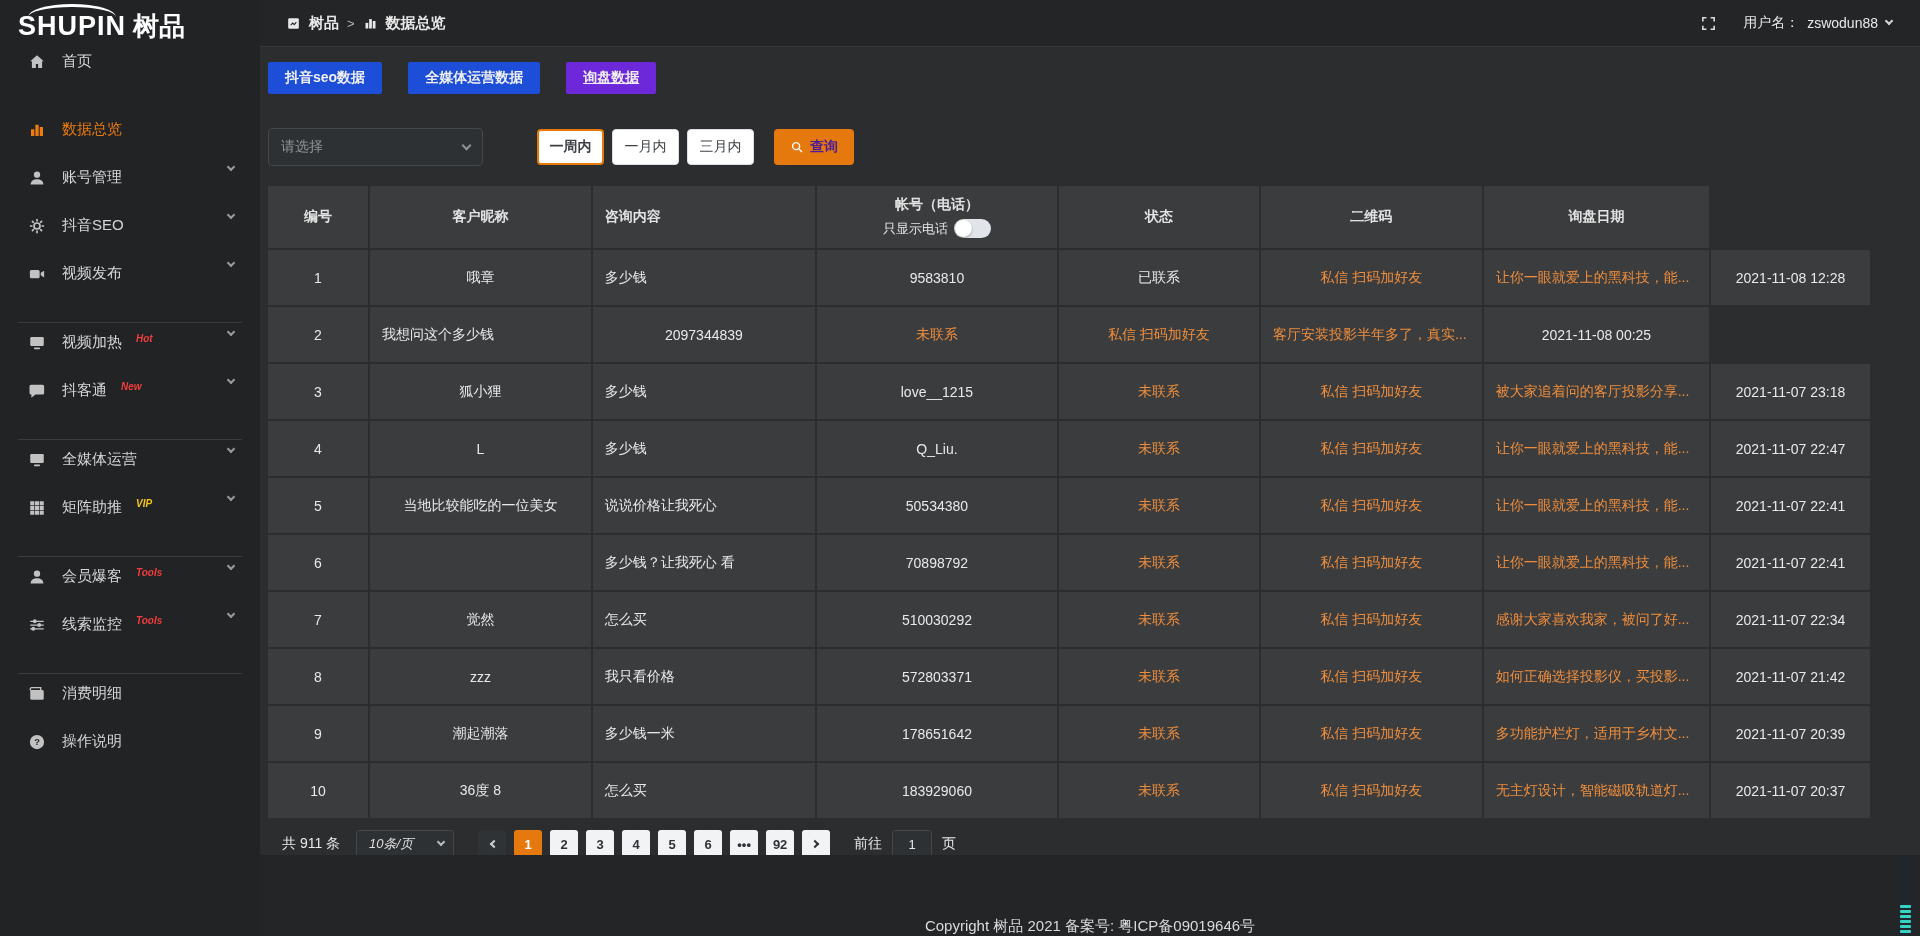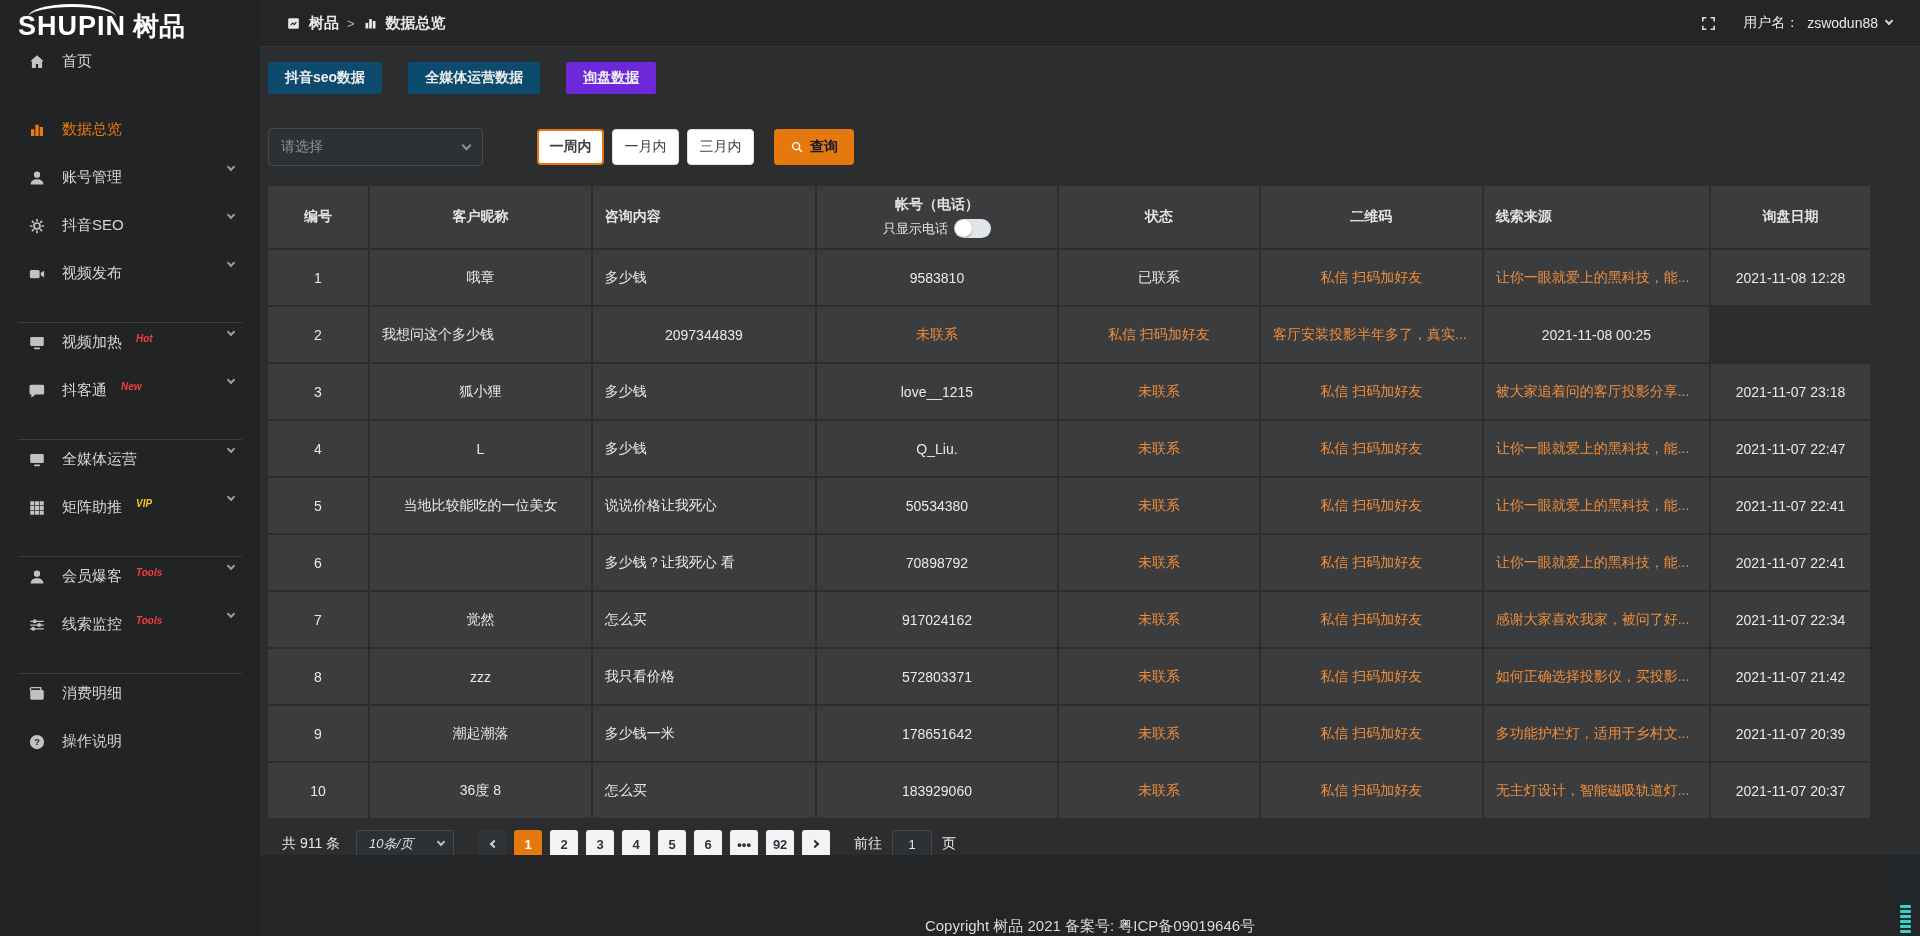--- a/index.html
+++ b/index.html
@@ -33,33 +33,33 @@
   .bc-icon { display:flex; } .bc-icon svg { width:15px; height:15px; }
   .bc-sep { color:#b5b5b5; font-size:13px; font-weight:normal; }
   .top-right { display:flex; align-items:center; gap:26px; color:#e8e8e8; font-size:14px; }
   .fs-icon { display:flex; cursor:pointer; } .fs-icon svg { width:17px; height:17px; }
   .uname { display:flex; align-items:center; gap:8px; cursor:pointer; }
   .uname .chev { color:#d5d5d5; width:6px; height:6px; }
   
   .content { position:absolute; left:260px; right:0; top:47px; bottom:81px; background:#2b2d2f;
     padding:15px 64px 0 8px; }
   .tabs { display:flex; gap:26px; }
-  .tab { height:32px; padding:0 17px; display:flex; align-items:center; background:#0c4a6e;
+  .tab { height:32px; padding:0 17px; display:flex; align-items:center; background:#1d4ed8;
     color:#f0f0f0; font-size:14px; font-weight:bold; border-radius:2px; cursor:pointer; }
   .tab.active { background:#6d28d9;text-decoration:underline; }
   .filters { display:flex; align-items:center; margin-top:34px; }
   .select { width:215px; height:38px; background:#2e3134; border:1px solid #44474b; border-radius:4px;
     display:flex; align-items:center; padding:0 12px; color:#8f9297; font-size:14px; cursor:pointer; }
   .select .chev { margin-left:auto; width:7px; height:7px; }
   .periods { display:flex; gap:8px; margin-left:10px;padding-left:44px; }
   .pbtn { width:67px; height:36px; background:#fff; border:1px solid #dcdfe6; border-radius:4px;
     font-size:14px; color:#3c3f44; display:flex; align-items:center; justify-content:center; cursor:pointer; }
   .pbtn.selected { border:2px solid #e6790e; font-weight:bold; }
   .btn-search { margin-left:20px; height:36px; padding:0 16px; background:#e6790e; border:none;
-    border-radius:4px; color:#0f172a; font-size:14px; font-weight:bold; display:flex; align-items:center;
+    border-radius:4px; color:#4c1d95; font-size:14px; font-weight:bold; display:flex; align-items:center;
     gap:6px; cursor:pointer; font-family:inherit; }
   .btn-search svg { width:14px; height:14px; }
   
   .table { margin-top:20px; }
   .tr { display:grid; grid-template-columns:6.3% 13.9% 14% 15.1% 12.6% 13.9% 14.2% 10%;
     gap:0 2px; margin-bottom:2px; }
   .td { background:#3a3c3e; min-height:55px; display:flex; align-items:center; justify-content:center;
     color:#e9e9e9; font-size:14px; padding:0 12px; text-align:center; white-space:nowrap; overflow:hidden; }
   .th-row .td { min-height:62px; color:#e3e3e3; font-weight:bold; }
   .td.left { justify-content:flex-start; text-align:left; }
@@ -329,21 +329,20 @@
           <div>帐号（电话）</div>
           <div class="toggle-row">
             <span>只显示电话</span>
             <span class="switch">
                 <span class="knob"></span>
               </span>
           </div>
         </div>
         <div class="td">状态</div>
         <div class="td">二维码</div>
-        <div class="td left">线索来源</div>
         <div class="td">询盘日期</div>
       </div>
       <div id="tbody">
           <div class="tr">
             <div class="td">1</div>
             <div class="td">哦章</div>
             <div class="td left">多少钱</div>
             <div class="td">9583810</div>
             <div class="td">已联系</div>
             <div class="td orange">私信 扫码加好友</div>
@@ -396,21 +395,21 @@
             <div class="td">70898792</div>
             <div class="td orange">未联系</div>
             <div class="td orange">私信 扫码加好友</div>
             <div class="td orange left">让你一眼就爱上的黑科技，能...</div>
             <div class="td">2021-11-07 22:41</div>
           </div>
           <div class="tr">
             <div class="td">7</div>
             <div class="td">觉然</div>
             <div class="td left">怎么买</div>
-            <div class="td">917024162</div>
+            <div class="td">510030292</div>
             <div class="td orange">未联系</div>
             <div class="td orange">私信 扫码加好友</div>
             <div class="td orange left">感谢大家喜欢我家，被问了好...</div>
             <div class="td">2021-11-07 22:34</div>
           </div>
           <div class="tr">
             <div class="td">8</div>
             <div class="td">zzz</div>
             <div class="td left">我只看价格</div>
             <div class="td">572803371</div>

